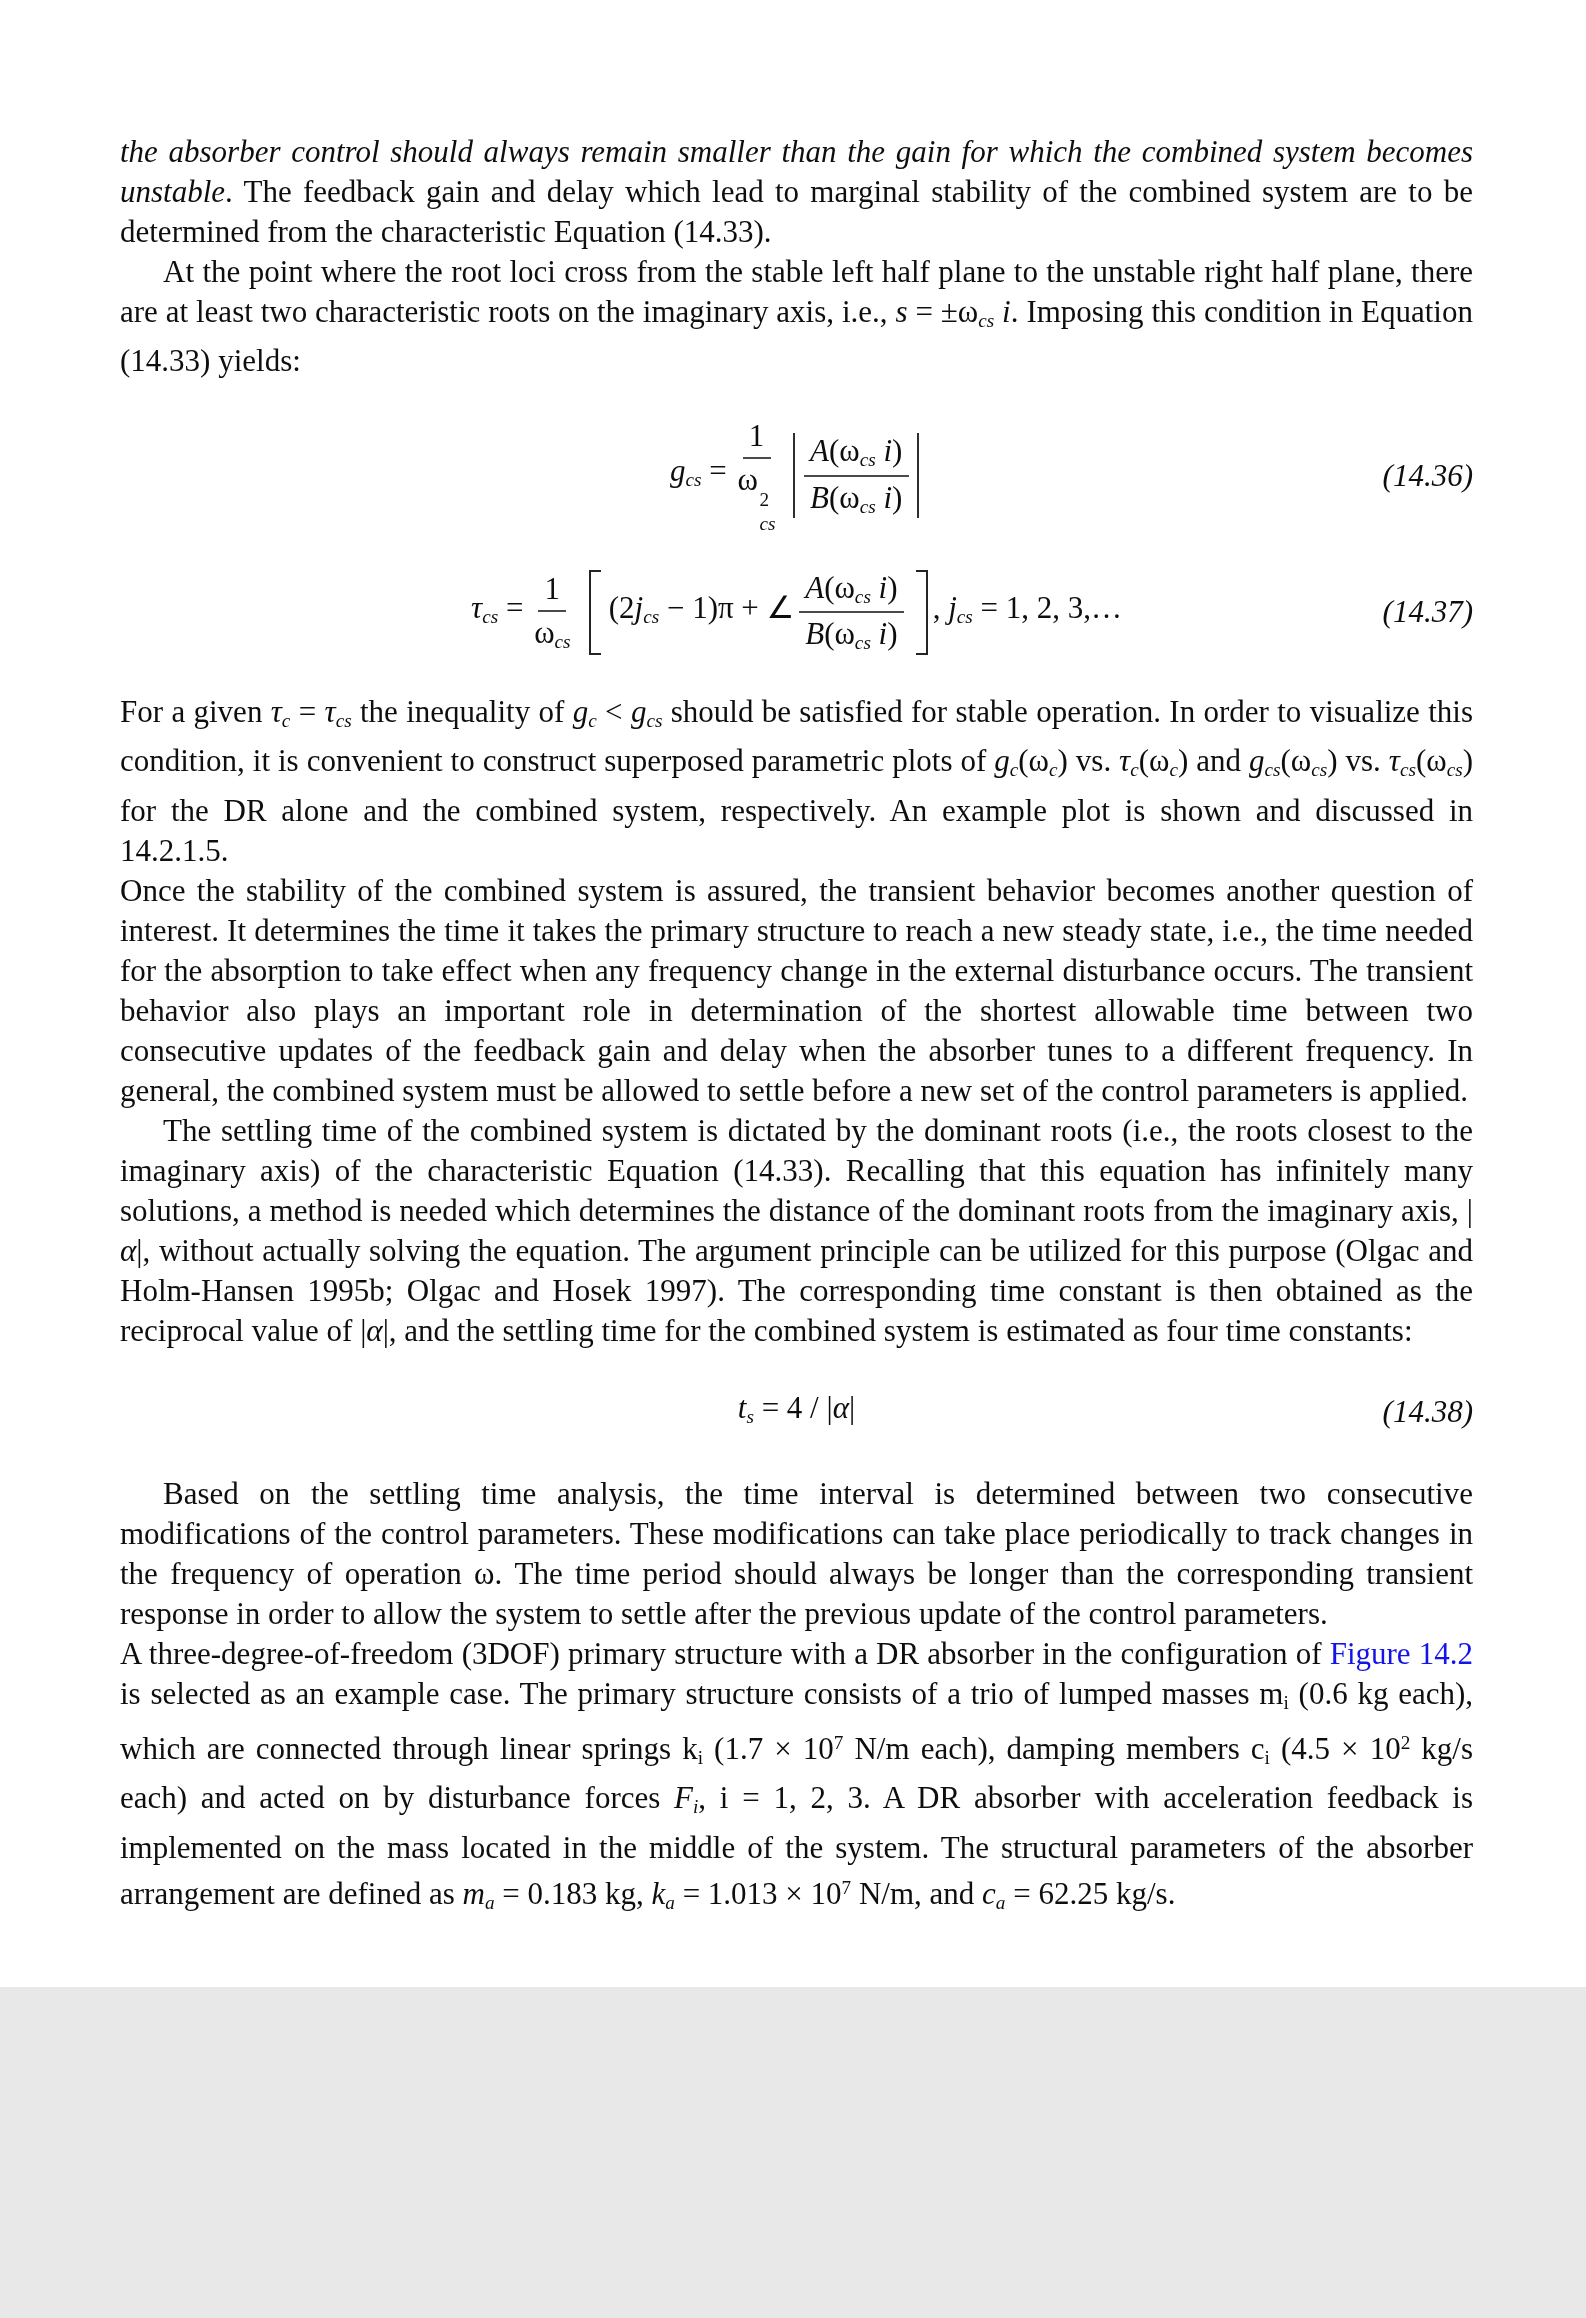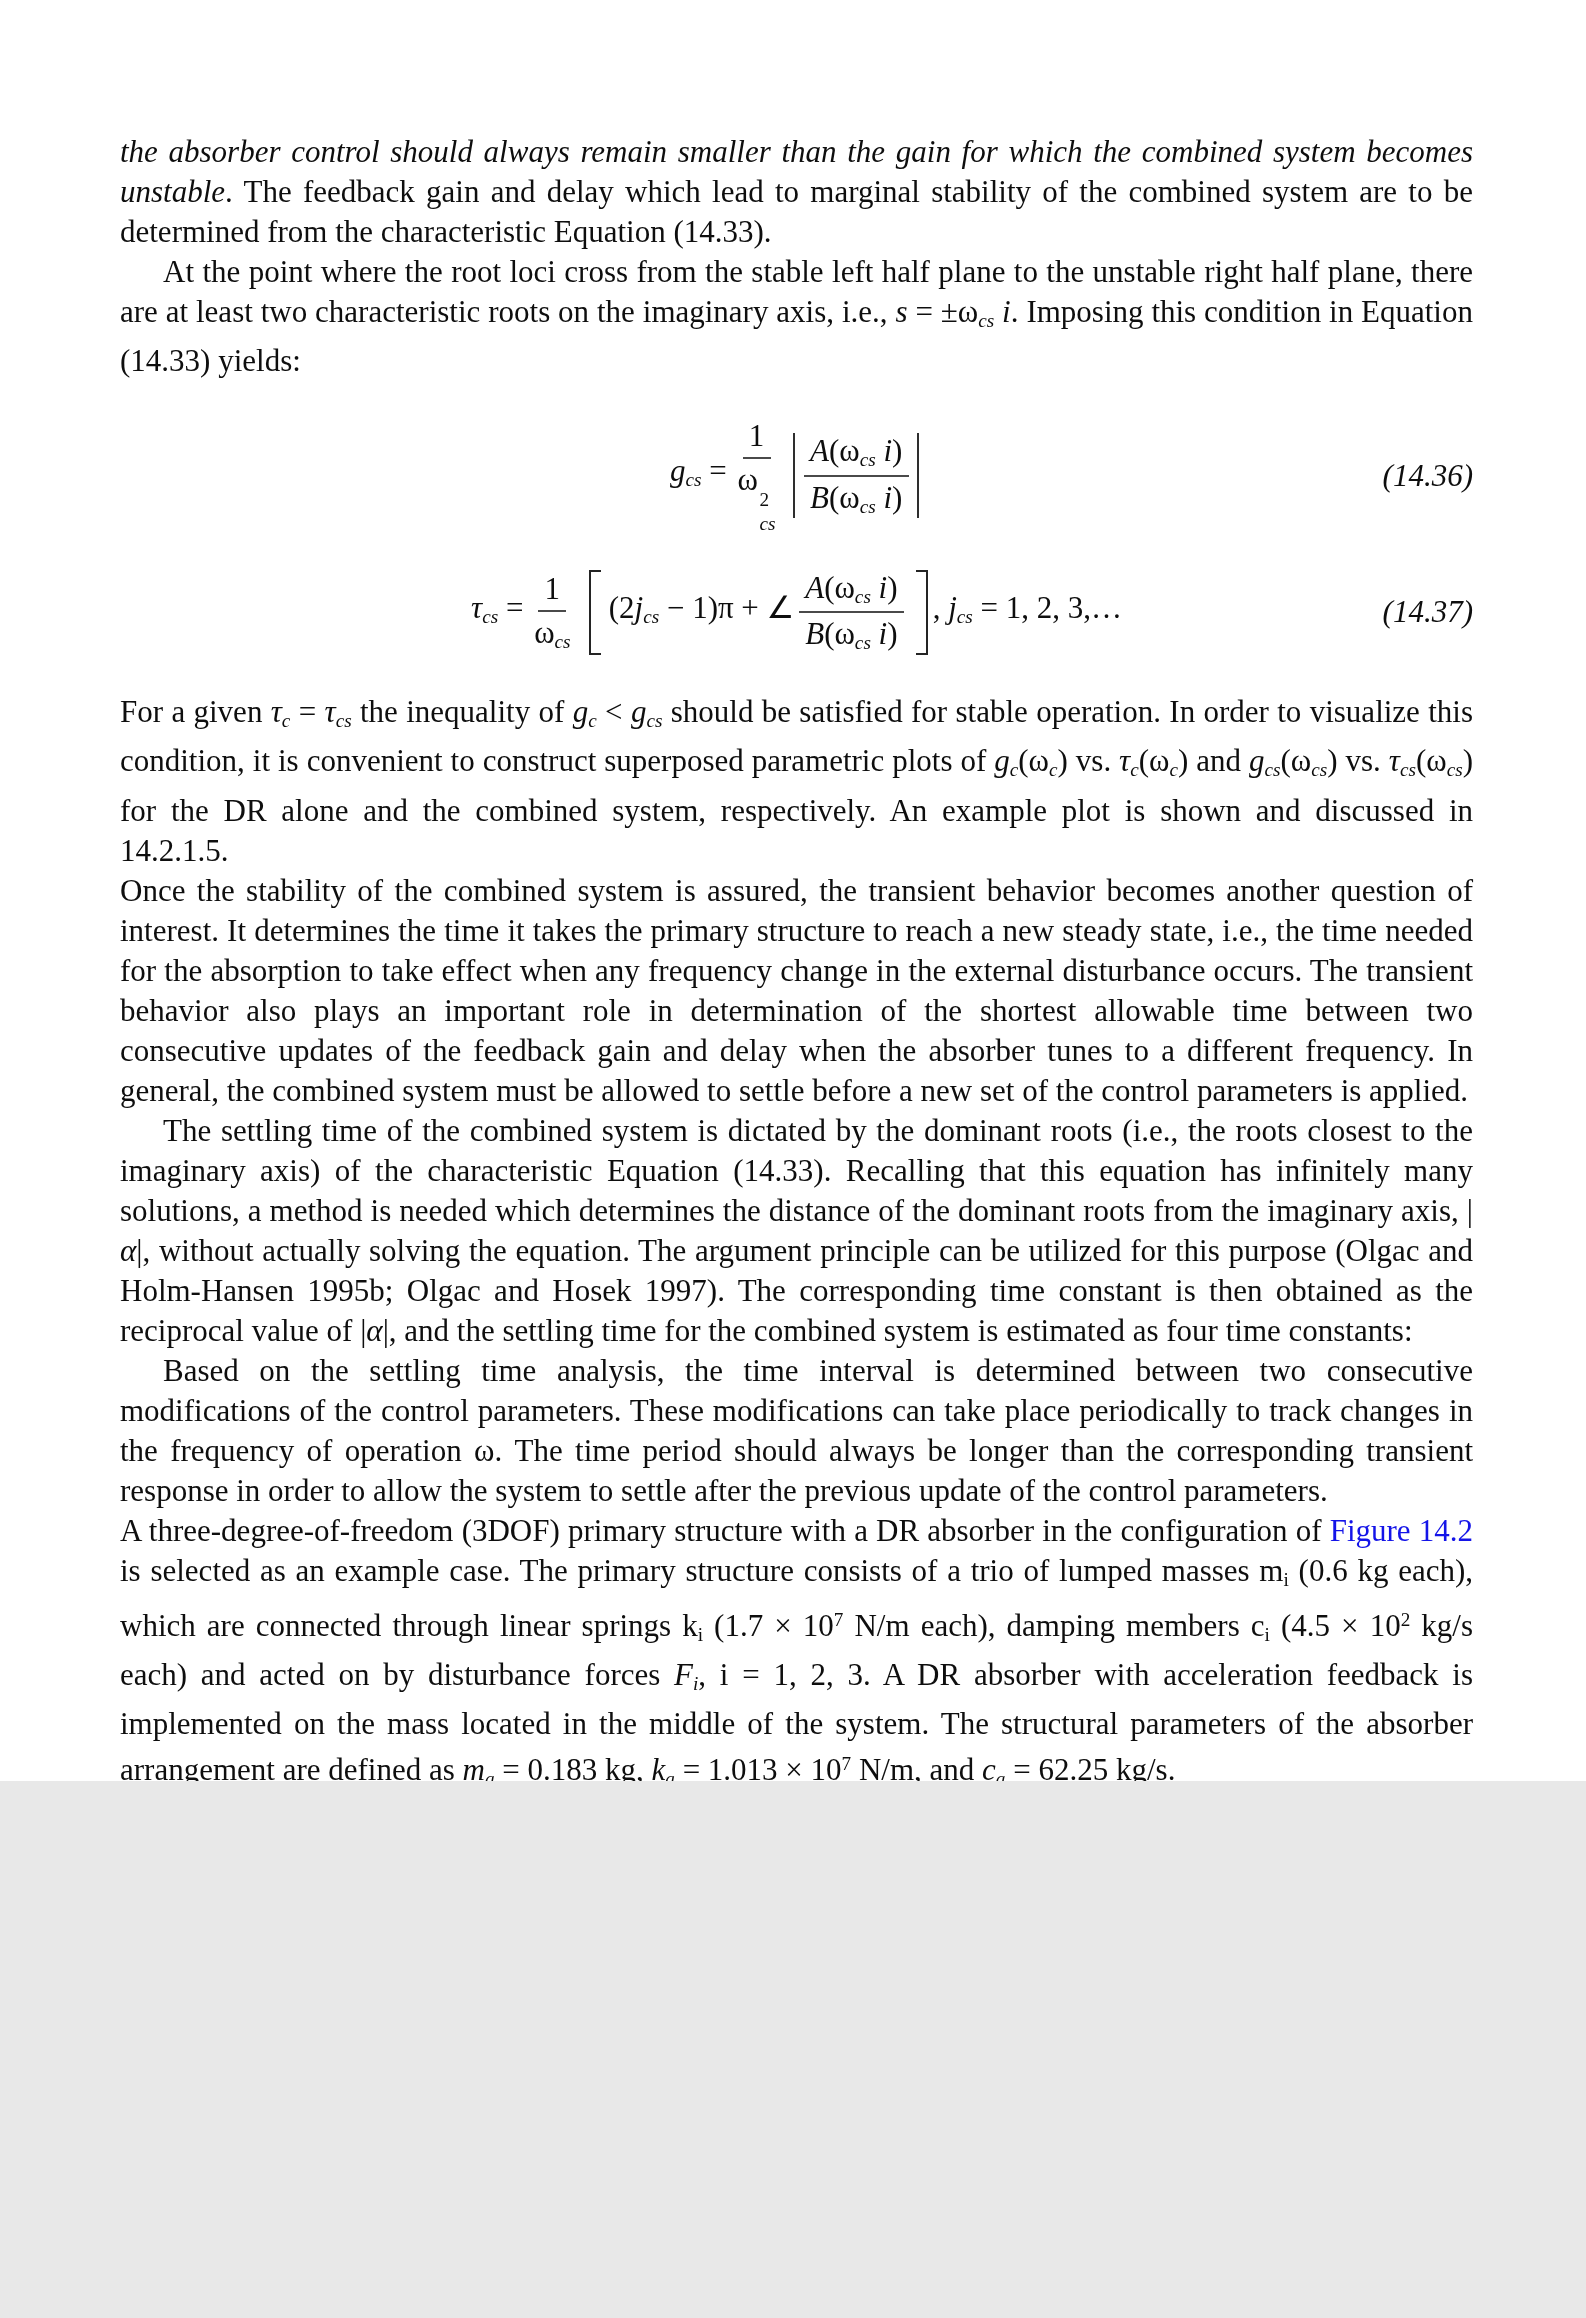--- a/index.html
+++ b/index.html
@@ -1,16 +1,16 @@
 <!DOCTYPE html>
 <html style="--paper: #ffffff; --ink: #0e0e0e; --link: #1414e8; --fbar: #4a4a4a;font-size:12.4px"><head>
 <meta charset="utf-8">
 <style>
   html,body{margin:0;padding:0;background:#e8e8e8;}
-  .page{position:relative;width:1587px;height:1781px;background:var(--paper,#ffffff);
+  .page{position:relative;width:1587px;height:1987px;background:var(--paper,#ffffff);
         font-family:"Liberation Serif","DejaVu Serif",serif;color:var(--ink,#0e0e0e);overflow:hidden;}
   .content{position:absolute;left:120px;top:132px;width:1353px;font-size:31px;line-height:40px;
            text-align:justify;}
   .para{margin:0;}
   .ind{text-indent:43px;font-family:Liberation Serif, serif;}
   .it{font-style:italic;}
   .sb{font-size:0.62em;vertical-align:-0.28em;}
   .sbit{font-size:0.62em;vertical-align:-0.28em;font-style:italic;}
   .sp{font-size:0.62em;vertical-align:0.5em;}
   .lnk{color:var(--link,#1414e8);margin-top:48px;}
@@ -86,20 +86,26 @@
       <span class="eqnum">(14.37)</span>
     </div>
 
     <p class="para"><span>For a given </span><span class="it">τ</span><span class="sbit">c</span><span> = </span><span class="it">τ</span><span class="sbit">cs</span><span> the inequality of </span><span class="it">g</span><span class="sbit">c</span><span> &lt; </span><span class="it">g</span><span class="sbit">cs</span><span> should be satisfied for stable operation. In order to visualize this condition, it is convenient to construct superposed parametric plots of </span><span class="it">g</span><span class="sbit">c</span><span>(ω</span><span class="sbit">c</span><span>) vs. </span><span class="it">τ</span><span class="sbit">c</span><span>(ω</span><span class="sbit">c</span><span>) and </span><span class="it">g</span><span class="sbit">cs</span><span>(ω</span><span class="sbit">cs</span><span>) vs. </span><span class="it">τ</span><span class="sbit">cs</span><span>(ω</span><span class="sbit">cs</span><span>) for the DR alone and the combined system, respectively. An example plot is shown and discussed in 14.2.1.5.</span></p>
 
 
     <p class="para"><span>Once the stability of the combined system is assured, the transient behavior becomes another question of interest. It determines the time it takes the primary structure to reach a new steady state, i.e., the time needed for the absorption to take effect when any frequency change in the external disturbance occurs. The transient behavior also plays an important role in determination of the shortest allowable time between two consecutive updates of the feedback gain and delay when the absorber tunes to a different frequency. In general, the combined system must be allowed to settle before a new set of the control parameters is applied.</span></p>
 
     <p class="para ind"><span>The settling time of the combined system is dictated by the dominant roots (i.e., the roots closest to the imaginary axis) of the characteristic Equation (14.33). Recalling that this equation has infinitely many solutions, a method is needed which determines the distance of the dominant roots from the imaginary axis, </span><span>|</span><span class="it">α</span><span>|</span><span>, without actually solving the equation. The argument principle can be utilized for this purpose (Olgac and Holm-Hansen 1995b; Olgac and Hosek 1997). The corresponding time constant is then obtained as the reciprocal value of </span><span>|</span><span class="it">α</span><span>|</span><span>, and the settling time for the combined system is estimated as four time constants:</span></p>
 
+    <div class="eq">
+      <span class="eqbody">
+        <span><span class="it">t</span><span class="sbit">s</span><span> = 4 / |</span><span class="it">α</span><span>|</span></span>
+      </span>
+      <span class="eqnum">(14.38)</span>
+    </div>
 
     <p class="para ind"><span>Based on the settling time analysis, the time interval is determined between two consecutive modifications of the control parameters. These modifications can take place periodically to track changes in the frequency of operation ω. The time period should always be longer than the corresponding transient response in order to allow the system to settle after the previous update of the control parameters.</span></p>
 
 
     <p class="para"><span>A three-degree-of-freedom (3DOF) primary structure with a DR absorber in the configuration of </span><span class="lnk">Figure 14.2</span><span> is selected as an example case. The primary structure consists of a trio of lumped masses m</span><span class="sb">i</span><span> (0.6 kg each), which are connected through linear springs k</span><span class="sb">i</span><span> (1.7 × 10</span><span class="sp">7</span><span> N/m each), damping members c</span><span class="sb">i</span><span> (4.5 × 10</span><span class="sp">2</span><span> kg/s each) and acted on by disturbance forces </span><span class="it">F</span><span class="sbit">i</span><span>, i = 1, 2, 3. A DR absorber with acceleration feedback is implemented on the mass located in the middle of the system. The structural parameters of the absorber arrangement are defined as </span><span class="it">m</span><span class="sbit">a</span><span> = 0.183 kg, </span><span class="it">k</span><span class="sbit">a</span><span> = 1.013 × 10</span><span class="sp">7</span><span> N/m, and </span><span class="it">c</span><span class="sbit">a</span><span> = 62.25 kg/s.</span></p>
 
   </div>
 
   <div class="copyright">© 2002 by CRC Press LLC</div>
 </div>

